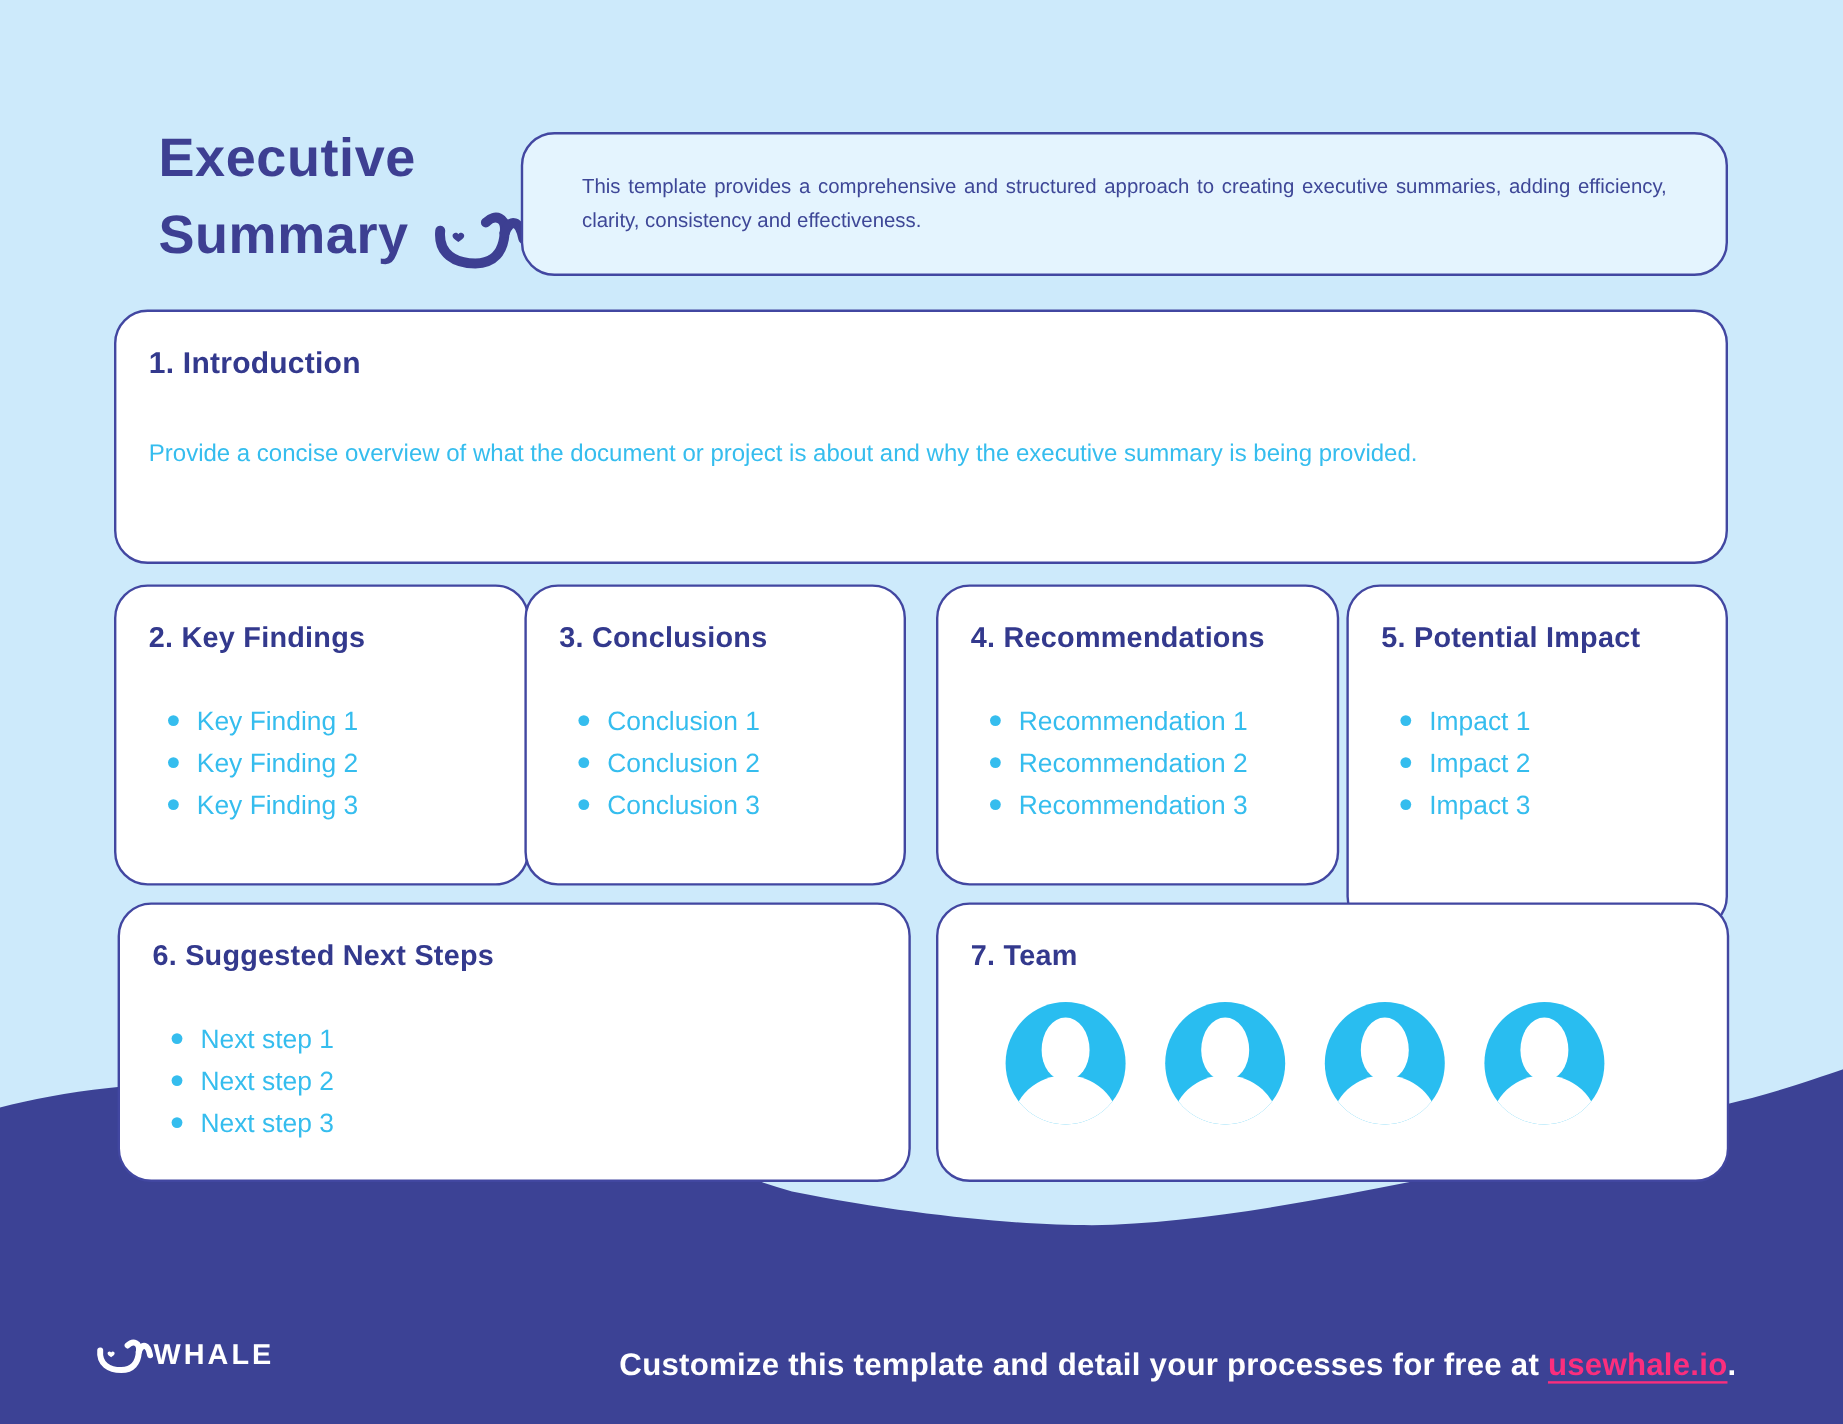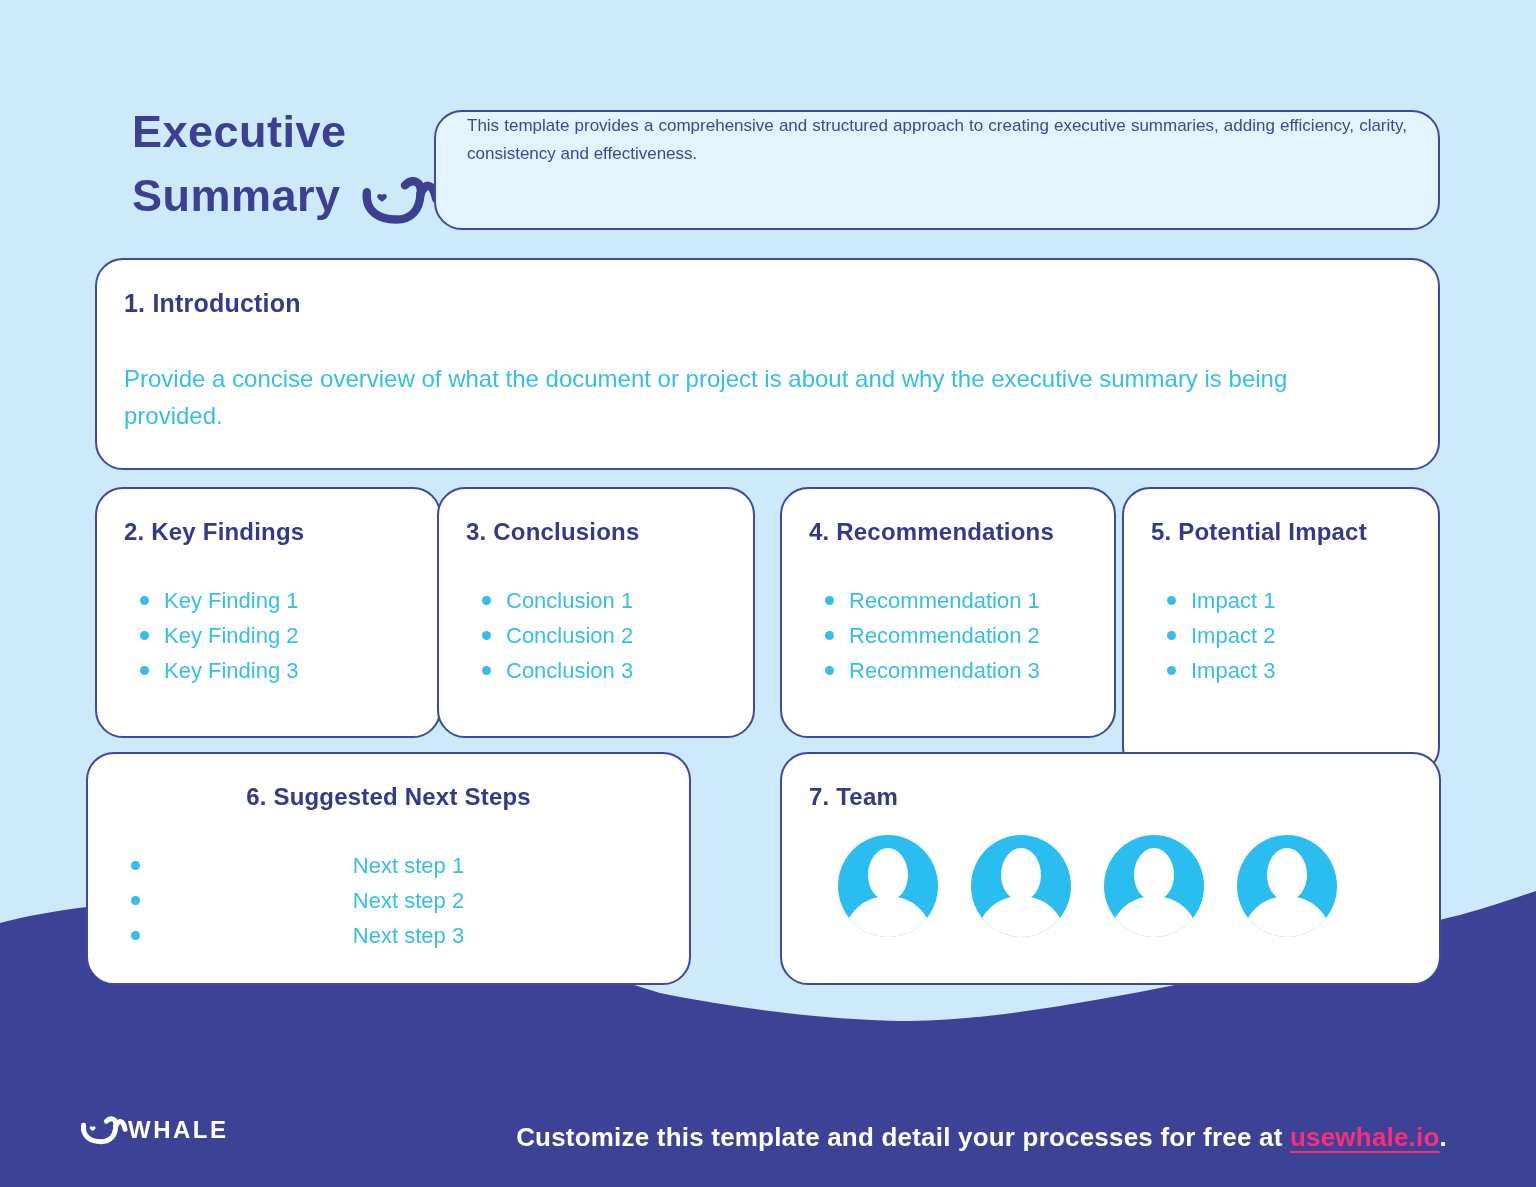--- a/index.html
+++ b/index.html
@@ -30,44 +30,44 @@
     font-size:45px;font-weight:bold;color:var(--title-color);
     line-height:63px;letter-spacing:0.5px;margin-left:44px;
   }
   .title-line{display:flex;align-items:center;}
   .title-whale-icon{margin-left:20px;margin-top:10px;}
   .title-whale-icon path{stroke:var(--title-color);stroke-width:8.5;fill:none;stroke-linecap:round;}
   .title-whale-icon .heart{fill:var(--title-color);stroke:none;}
   .description-box{
     position:absolute;left:434px;top:110px;width:1006px;height:120px;z-index:2;
     background:var(--description-bg);border:2px solid var(--card-border);border-radius:28px;
-    display:flex;align-items:flex-start;padding:0 31px;
+    display:flex;align-items:center;padding:0 49px;
   }
   .description-box p{
     margin:0;font-size:17px;line-height:1.62;color:var(--description-text);
     text-align:justify;font-weight:500;
   }
   
   .card{
     position:absolute;z-index:2;background:#ffffff;
     border:2px solid var(--card-border);border-radius:28px;
     padding:29px 27px;
   }
   .card h2{margin:0;font-size:24px;font-weight:bold;color:var(--heading);letter-spacing:0.2px;}
   .card-intro{left:95px;top:258px;width:1345px;height:212px;}
   .card-intro h2{font-size:25px;}
   .intro-body{
     margin:42px 0 0 0;max-width:1225px;
-    font-size:24px;line-height:37px;color:var(--accent-cyan);
+    font-size:20px;line-height:37px;color:var(--accent-cyan);
   }
   .card-findings{left:95px;top:487px;width:346px;height:251px;}
   .card-conclusions{left:437px;top:487px;width:318px;height:251px;}
   .card-recommendations{left:780px;top:487px;width:336px;height:251px;}
   .card-impact{left:1122px;top:487px;width:318px;height:288px;}
-  .card-next-steps{left:86px;top:752px;width:605px;height:233px;text-align:center;}
+  .card-next-steps{left:98px;top:752px;width:661px;height:233px;}
   .card-team{left:780px;top:752px;width:661px;height:233px;}
   .bullet-list{list-style:none;margin:42px 0 0 0;padding:0;}
   .bullet-list li{
     position:relative;padding-left:40px;margin-bottom:10px;
     font-size:22px;line-height:25px;color:var(--accent-cyan);
   }
   .bullet-list li::before{
     content:"";position:absolute;left:16px;top:8px;width:9px;height:9px;
     border-radius:50%;background:var(--accent-cyan);
   }

